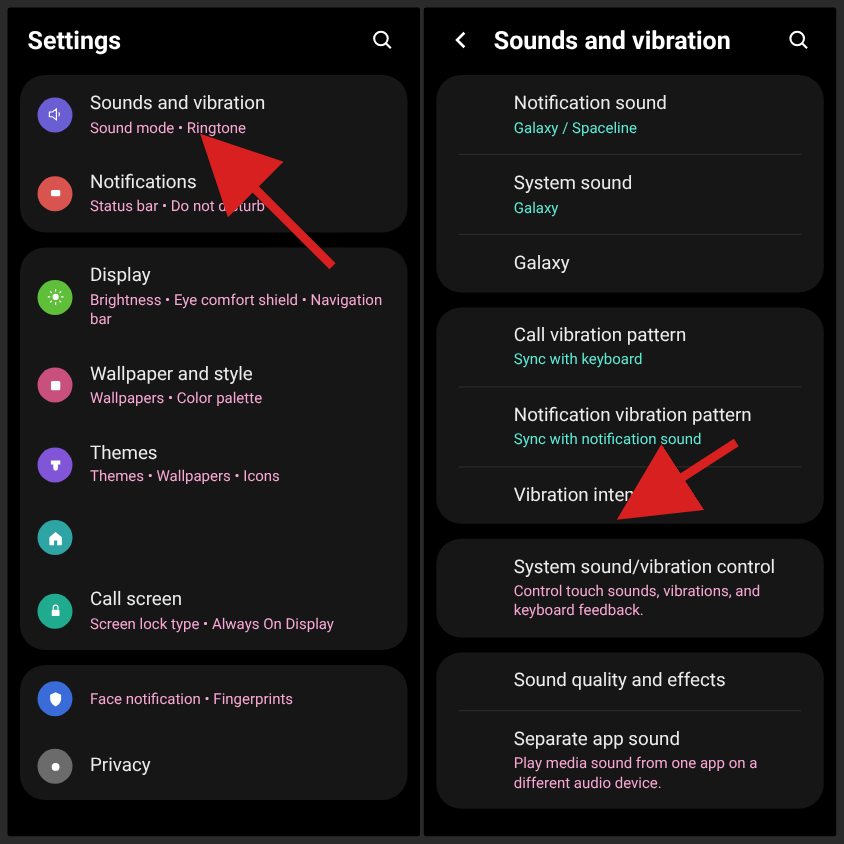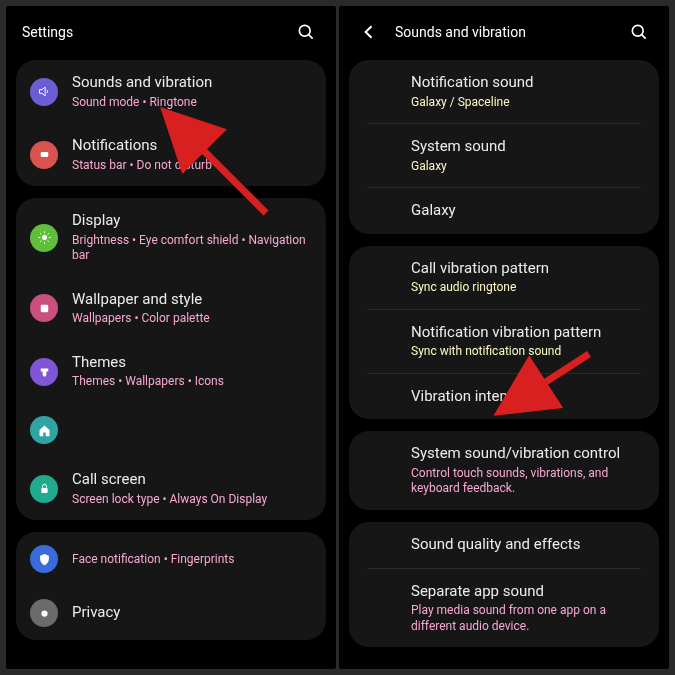--- a/index.html
+++ b/index.html
@@ -23,22 +23,22 @@
     }
     .header {
       display: flex;
       align-items: center;
       padding: 12px 16px 14px;
       gap: 12px;
     }
     .header-title {
       flex: 1;
       color: #fff;
-      font-size: 14px;
-      font-weight: 400;
+      font-size: 20px;
+      font-weight: 700;
     }
     .back-icon, .search-icon {
       width: 20px;
       height: 20px;
       color: #fff;
     }
     .search-btn, .back-btn {
       background: none;
       border: none;
       padding: 4px;
@@ -76,21 +76,21 @@
       color: #ececec;
       font-size: 15px;
       line-height: 1.3;
     }
     .item-sub {
       color: #f9a8d4;
       font-size: 12px;
       margin-top: 2px;
       line-height: 1.3;
     }
-    .item-sub.blue { color: #fef9c3; }
+    .item-sub.blue { color: #5eead4; }
     
     .item.noicon { padding: 13px 18px; margin-left: 44px; }
     .divider {
       height: 1px;
       background: #2a2a2a;
       margin: 0 18px;
     }
     .arrow {
       position: absolute;
       z-index: 10;
@@ -286,21 +286,21 @@
         <div class="item-text">
           <div class="item-title">Galaxy</div>
         </div>
       </div>
     </div>
 
     <div class="group">
       <div class="item noicon">
         <div class="item-text">
           <div class="item-title">Call vibration pattern</div>
-          <div class="item-sub blue">Sync audio ringtone</div>
+          <div class="item-sub blue">Sync with keyboard</div>
         </div>
       </div>
       <div class="divider"></div>
       <div class="item noicon">
         <div class="item-text">
           <div class="item-title">Notification vibration pattern</div>
           <div class="item-sub blue">Sync with notification sound</div>
         </div>
       </div>
       <div class="divider"></div>

